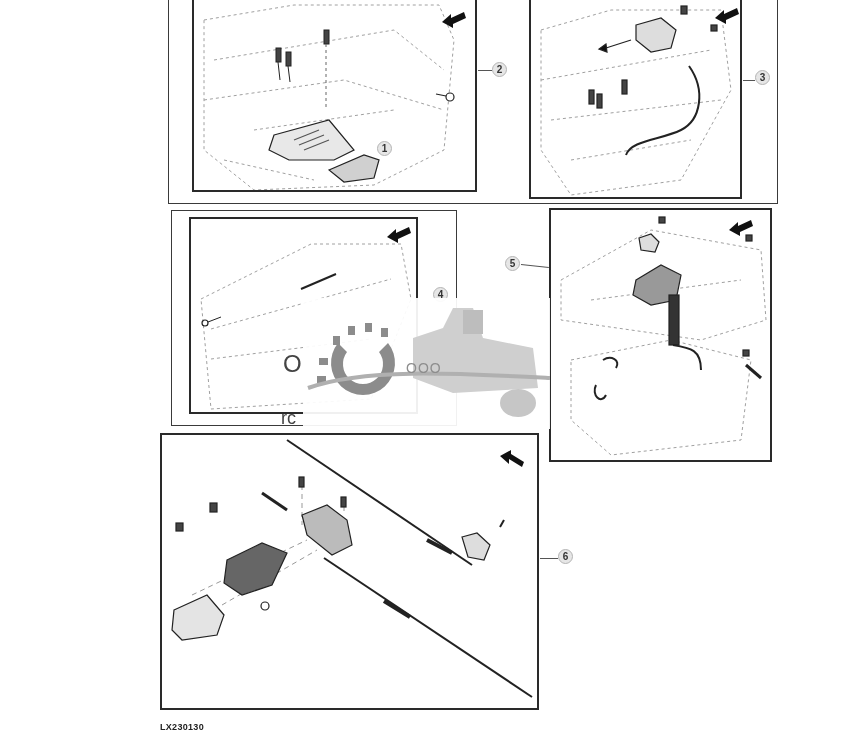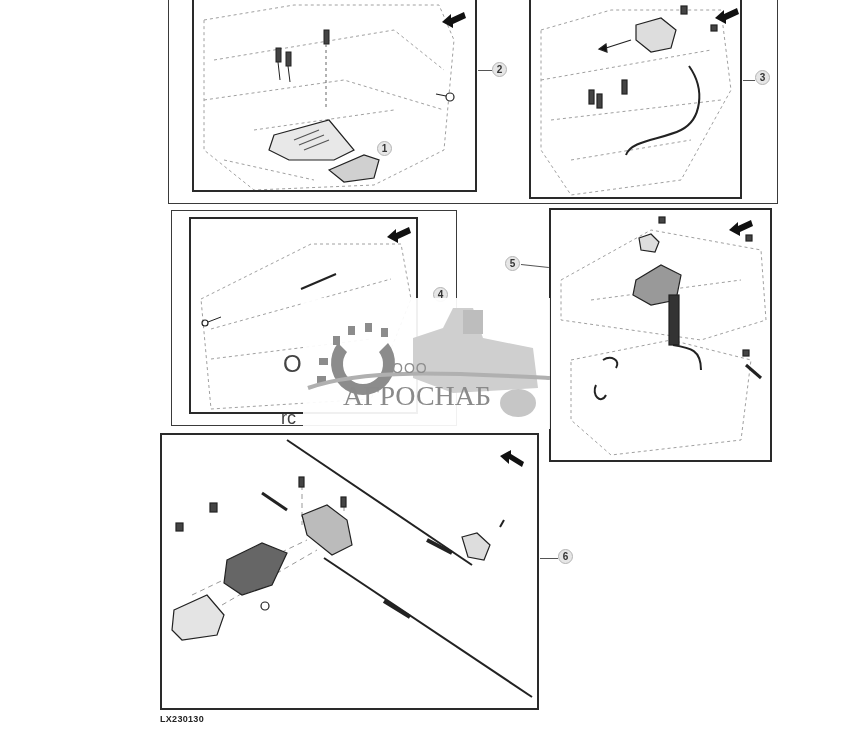--- a/index.html
+++ b/index.html
@@ -10,21 +10,21 @@
     .frame { position: absolute; border: 1.5px solid #3a3a3a; box-sizing: border-box; background: #fff; }
     .inner { position: absolute; border: 2px solid #2a2a2a; box-sizing: border-box; background: #fff; overflow: hidden; }
     .callout {
       position: absolute; width: 15px; height: 15px; border-radius: 50%;
       background: #e6e6e6; border: 1px solid #b5b5b5; box-sizing: border-box;
       font-size: 10px; font-weight: bold; line-height: 13px; text-align: center; color: #333;
     }
     .leader { position: absolute; height: 1px; background: #555; transform-origin: left center; }
     .dir-arrow { position: absolute; }
     svg { position: absolute; left: 0; top: 0; }
-    .fig-id { position: absolute; font-size: 9px; font-weight: bold; color: #222; letter-spacing: 0.3px; }
+    .fig-id { position: absolute; font-size: 9px; font-weight: bold; color: #222; letter-spacing: 0.3px; margin-top: 8px; }
     .watermark { position: absolute; background: rgba(255,255,255,0.93); }
     .wm-ooo { position: absolute; font-family: "Liberation Sans", sans-serif; font-size: 14px; color: #8d8d8d; letter-spacing: 1px; }
     .wm-name { position: absolute; font-family: "Liberation Serif", serif; font-size: 28px; color: #8a8a8a; letter-spacing: 0px; }
     .frag { position: absolute; font-family: "Liberation Sans", sans-serif; color: #444; }
   </style>
 </head>
 <body>
 
 <div class="frame" style="left:168px; top:-2px; width:610px; height:206px;"></div>
 <div class="inner" style="left:192px; top:-2px; width:285px; height:194px;">
@@ -182,19 +182,18 @@
       <path d="M35 45 A32 32 0 1 0 85 45 L76 54 A20 20 0 1 1 44 54 Z"></path>
       <rect x="30" y="38" width="7" height="9"></rect>
       <rect x="45" y="28" width="7" height="9"></rect>
       <rect x="62" y="25" width="7" height="9"></rect>
       <rect x="78" y="30" width="7" height="9"></rect>
       <rect x="16" y="60" width="9" height="7"></rect>
       <rect x="14" y="78" width="9" height="7"></rect>
     </g>
     <path d="M5 90 C60 70 150 75 247 80" stroke="#b0b0b0" stroke-width="4" fill="none"></path>
   </svg>
-  <div class="wm-ooo" style="left:89px; top:62px;">ООО</div>
-  <div class="wm-name" style="left:40px; top:82px;">АГРОСНАБ</div>
+  <div class="wm-ooo" style="left:103px; top:62px;">ООО</div>
 </div>
 <div class="frag" style="left:283px; top:350px; font-size:24px;">O</div>
 <div class="frag" style="left:281px; top:394px; font-size:18px;margin-top:14px;">rc</div>
 
 <div class="fig-id" style="left:160px; top:714px;">LX230130</div>
 
 </body></html>

